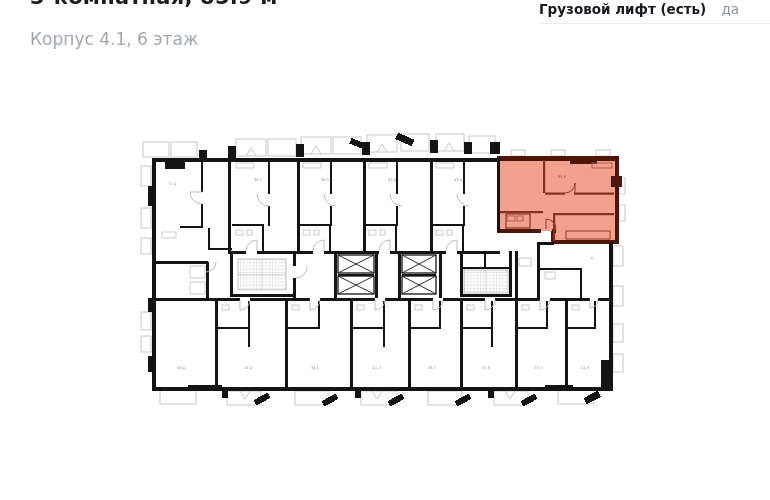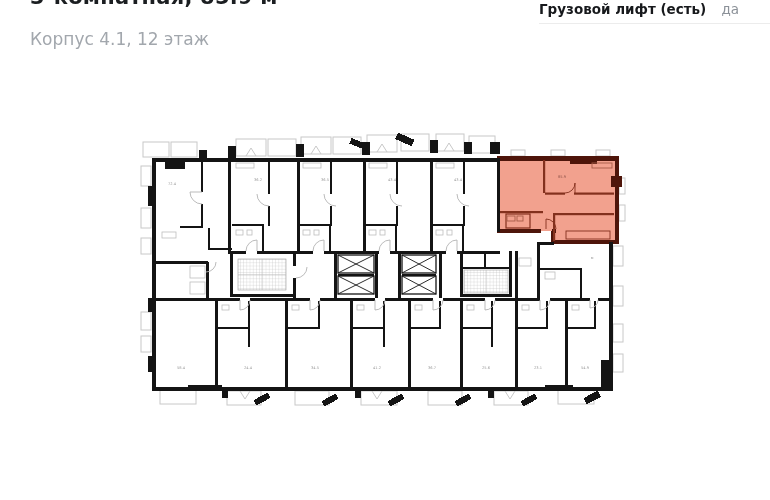--- a/index.html
+++ b/index.html
@@ -19,21 +19,21 @@
   .sarc{fill:none;stroke:#83301D;stroke-width:0.9;}
   .sfix{fill:none;stroke:#a65b47;stroke-width:0.9;}
   .xline{stroke:#141414;stroke-width:0.9;}
 </style>
 </head>
 <body>
 
 <div class="stage">
 
   <div class="title-clipped">3-комнатная, 85.9 м²</div>
-  <div class="subtitle">Корпус 4.1, 12 этаж</div>
+  <div class="subtitle">Корпус 4.1, 6 этаж</div>
   <div class="info-row">
     <span class="info-label">Грузовой лифт (есть)</span>
     <span class="info-value">да</span>
   </div>
   <div class="info-divider"></div>
 
   <svg width="770" height="500" viewBox="0 0 770 500">
     <defs>
       <pattern id="stairHatch" width="3.2" height="3.2" patternUnits="userSpaceOnUse">
         <path d="M0,0H3.2M0,0V3.2" stroke="#b8b8b8" stroke-width="0.5" fill="none"></path>

